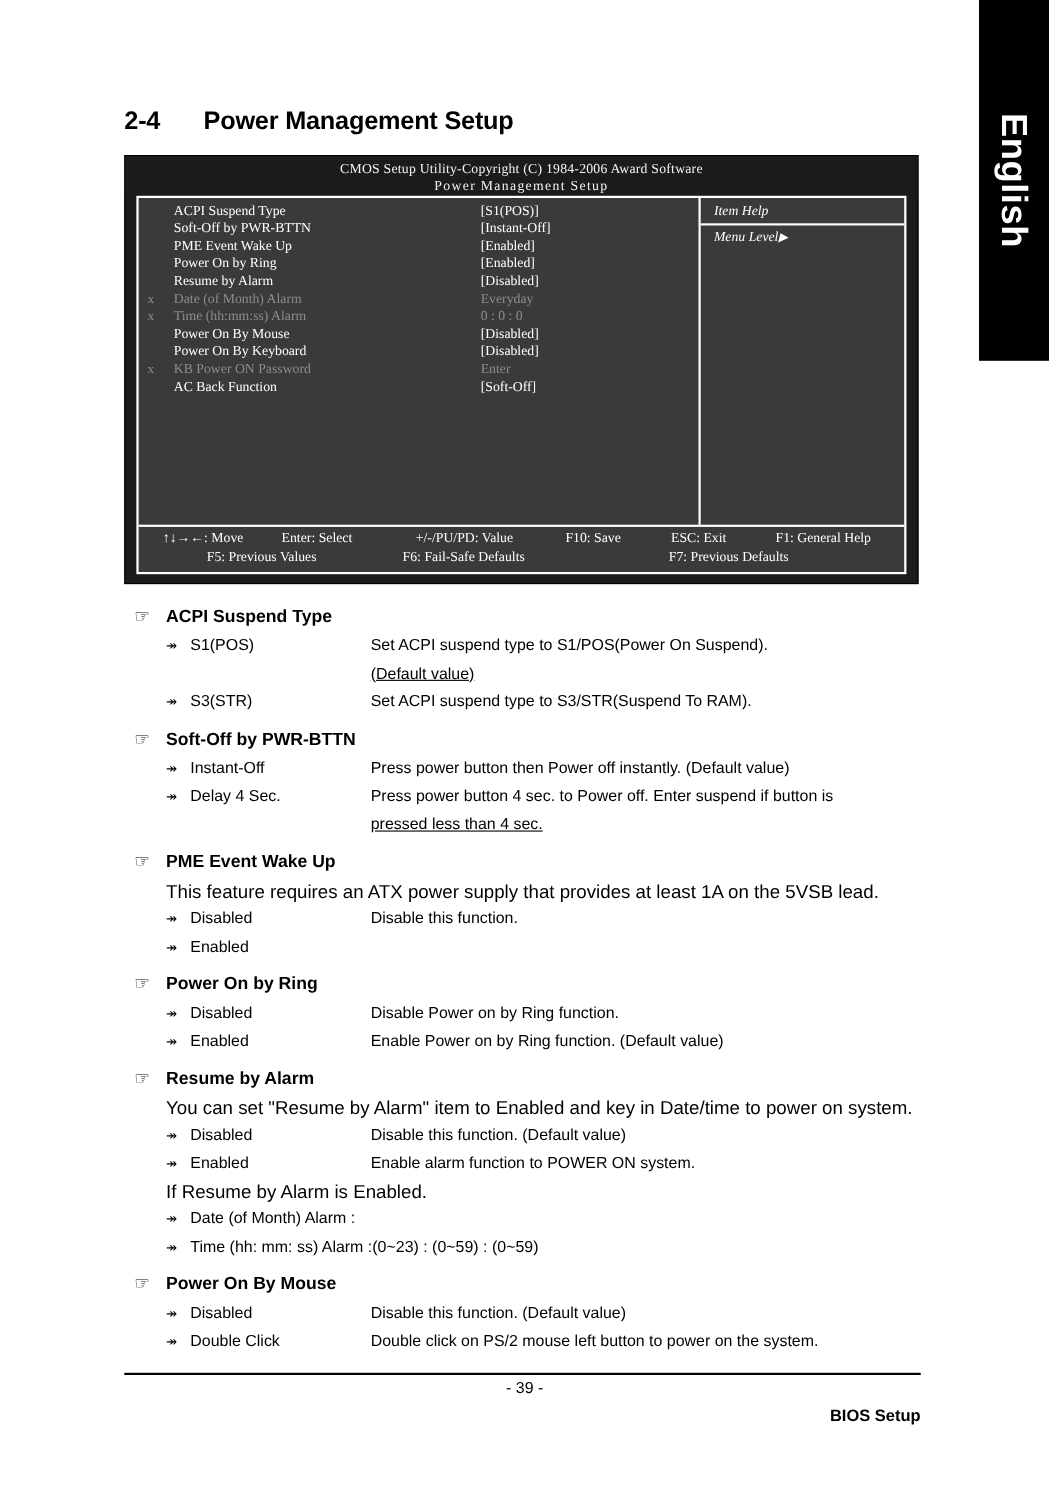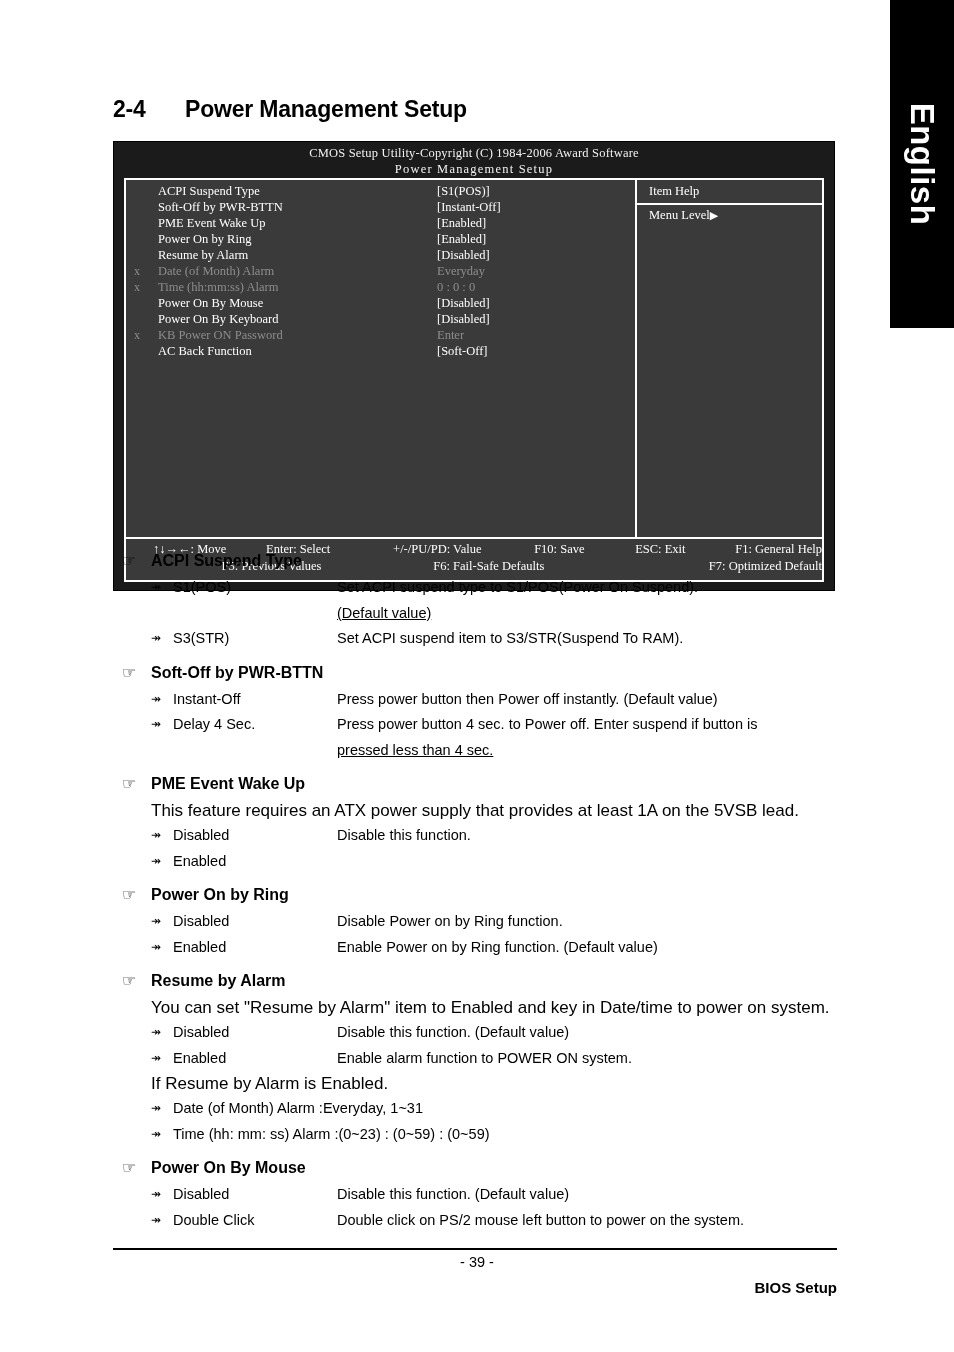--- a/index.html
+++ b/index.html
@@ -63,21 +63,21 @@
     display: inline-block;
     width: 72px;
   }
 
   
   .bios {
     position: absolute;
     left: 0px;
     top: 141px;
     width: 722px;
-    height: 450px;
+    height: 390px;
     background: #1b1b1b;
     border: 1px solid #000;
     box-sizing: border-box;
     font-family: "Liberation Serif", serif;
   }
   .bios-header {
     background: #1b1b1b;
     color: #f2f2f2;
     text-align: center;
     padding-top: 3px;
@@ -110,20 +110,21 @@
     position: relative;
     width: 511px;
     border-right: 2px solid #ffffff;
     box-sizing: border-box;
     padding: 4px 0 0 0;
   }
   .bios-right {
     flex: 1 1 auto;
     position: relative;
     box-sizing: border-box;
+    font-style: italic;
   }
   .help-title {
     color: #ffffff;
     font-size: 12.5px;
     padding: 4px 0 2px 12px;
     border-bottom: 2px solid #ffffff;
     height: 17px;
     box-sizing: content-box;
   }
   .help-body {
@@ -165,21 +166,20 @@
     color: #ffffff;
     font-size: 12.5px;
     padding: 3px 0 4px 0;
   }
   .foot-line {
     display: flex;
     flex-direction: row;
     height: 17px;
     align-items: baseline;
     white-space: nowrap;
-    justify-content: space-between;
   }
   .foot-line span { display: inline-block; }
 
   
   .doc {
     position: absolute;
     left: 0px;
     top: 548px;
     width: 724px;
   }
@@ -364,38 +364,38 @@
           <span style="width:122px">Enter: Select</span>
           <span style="width:136px">+/-/PU/PD: Value</span>
           <span style="width:96px">F10: Save</span>
           <span style="width:95px">ESC: Exit</span>
           <span>F1: General Help</span>
         </div>
         <div class="foot-line">
           <span style="width:62px"></span>
           <span style="width:178px">F5: Previous Values</span>
           <span style="width:242px">F6: Fail-Safe Defaults</span>
-          <span>F7: Optimized Default</span>
+          <span>F7: Previous Defaults</span>
         </div>
       </div>
     </div>
   </div>
 
   <div class="doc" id="doc-sections">
       <div class="sec-block">
         <div class="sec-head"><span class="hand">☞</span><span>ACPI Suspend Type</span></div>
         <div class="opt">
           <span class="arrow">↠</span>
           <span class="opt-label">S1(POS)</span>
           <span class="opt-desc"><span>Set ACPI suspend type to S1/POS(Power On Suspend).</span><span class="cont">(Default value)</span></span>
         </div>
         <div class="opt">
           <span class="arrow">↠</span>
           <span class="opt-label">S3(STR)</span>
-          <span class="opt-desc"><span>Set ACPI suspend item to S3/STR(Suspend To RAM).</span></span>
+          <span class="opt-desc"><span>Set ACPI suspend type to S3/STR(Suspend To RAM).</span></span>
         </div>
       </div>
       <div class="sec-block gap-head">
         <div class="sec-head"><span class="hand">☞</span><span>Soft-Off by PWR-BTTN</span></div>
         <div class="opt">
           <span class="arrow">↠</span>
           <span class="opt-label">Instant-Off</span>
           <span class="opt-desc"><span>Press power button then Power off instantly. (Default value)</span></span>
         </div>
         <div class="opt">
@@ -440,21 +440,20 @@
         </div>
         <div class="opt">
           <span class="arrow">↠</span>
           <span class="opt-label">Enabled</span>
           <span class="opt-desc"><span>Enable alarm function to POWER ON system.</span></span>
         </div>
         <div class="sec-note">If Resume by Alarm is Enabled.</div>
         <div class="opt narrow-label">
           <span class="arrow">↠</span>
           <span class="opt-label">Date (of Month) Alarm :</span>
-          <span class="opt-desc"><span>Everyday, 1~31</span></span>
         </div>
         <div class="opt narrow-label">
           <span class="arrow">↠</span>
           <span class="opt-label">Time (hh: mm: ss) Alarm :</span>
           <span class="opt-desc"><span>(0~23) : (0~59) : (0~59)</span></span>
         </div>
       </div>
       <div class="sec-block gap-head">
         <div class="sec-head"><span class="hand">☞</span><span>Power On By Mouse</span></div>
         <div class="opt">

